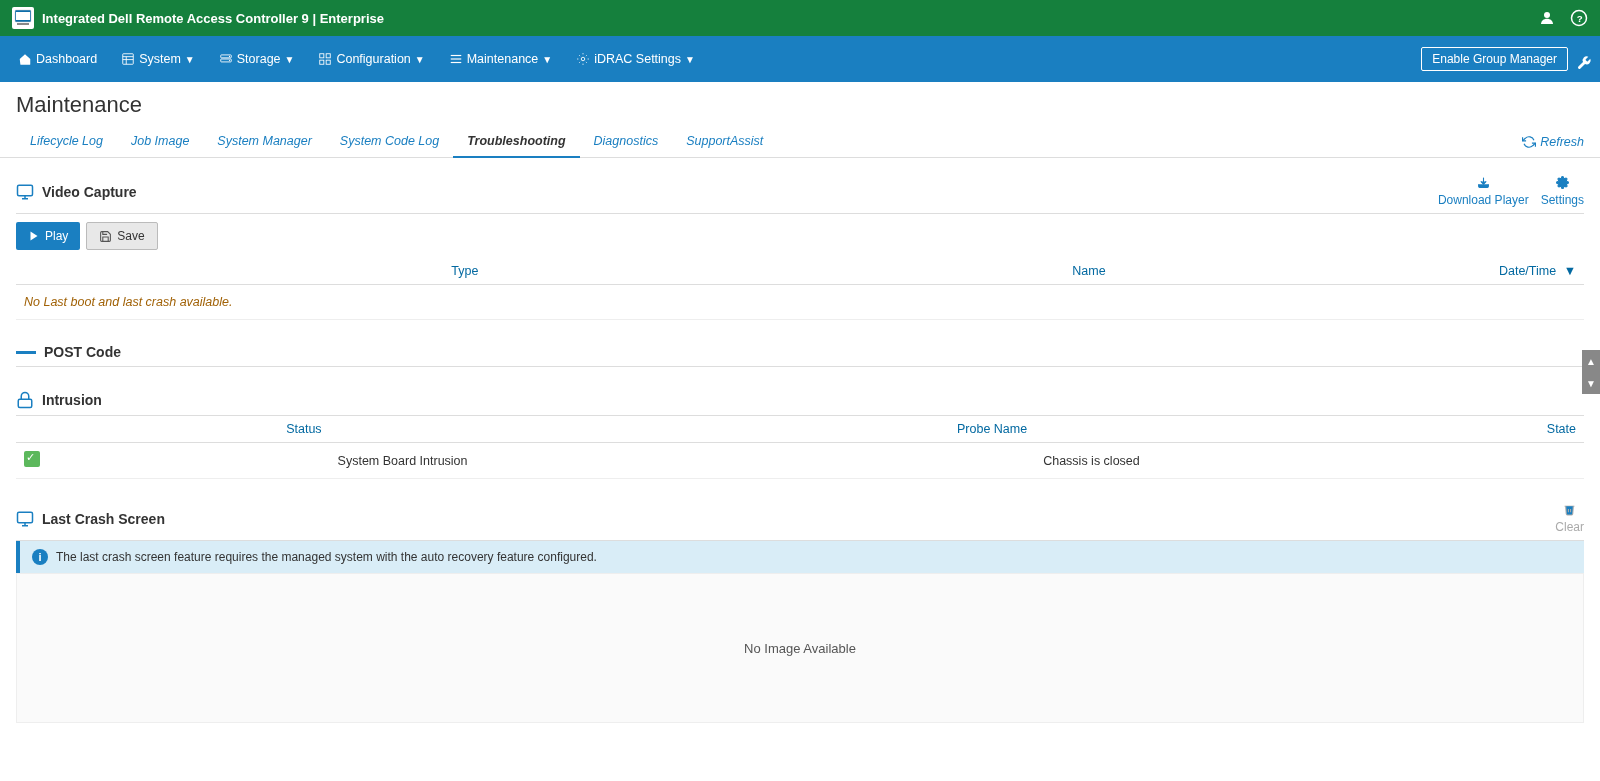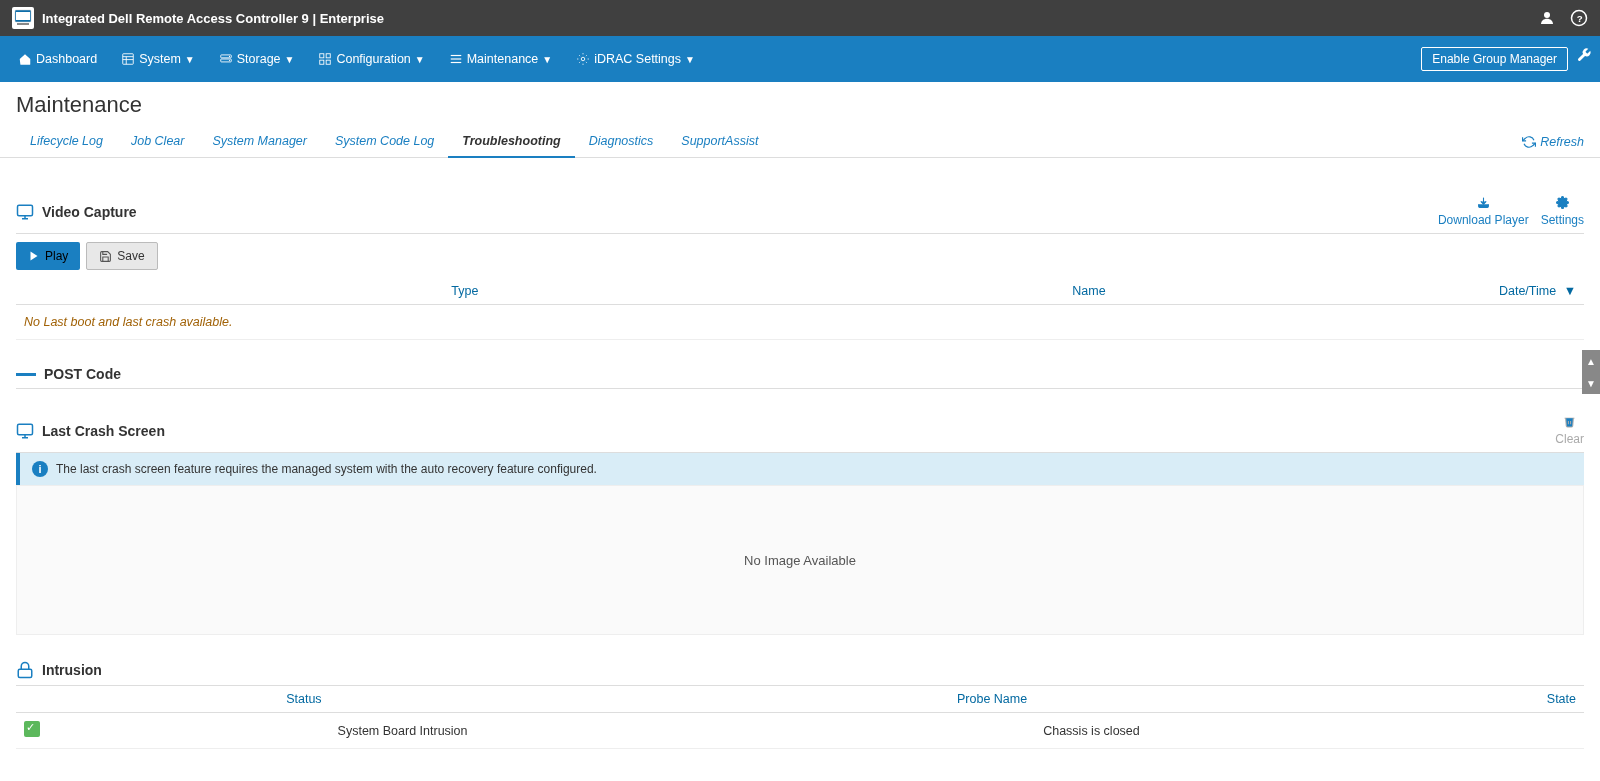--- a/index.html
+++ b/index.html
@@ -1,20 +1,20 @@
 <!DOCTYPE html>
 <html><head>
   <meta charset="utf-8">
   <style>
     * { box-sizing: border-box; margin: 0; padding: 0; }
     body { font-family: Arial, sans-serif; font-size: 13px; background: #f4f4f4; color: #333; }
 
     
     .top-bar {
-      background: #404040;
+      background: #15803d;
       color: white;
       height: 36px;
       display: flex;
       align-items: center;
       padding: 0 12px;
       justify-content: space-between;
     }
     .top-bar-left {
       display: flex;
       align-items: center;
@@ -62,21 +62,21 @@
       display: flex;
       align-items: center;
       gap: 4px;
       cursor: pointer;
       white-space: nowrap;
       text-decoration: none;
     }
     .nav-item svg { width: 14px; height: 14px; fill: white; }
     .nav-bar-right {
       display: flex;
-      align-items: flex-start;
+      align-items: flex-end;
       gap: 8px;
     }
     .btn-group-manager {
       background: #1a7fc1;
       color: white;
       border: 1px solid white;
       padding: 4px 10px;
       font-size: 12px;
       cursor: pointer;
       border-radius: 2px;
@@ -141,21 +141,20 @@
 
     
     .content-area {
       padding: 12px 16px;
       background: white;
     }
 
     
     .section {
       margin-bottom: 18px;
-      margin-top: 20px;
     }
     .section-header {
       display: flex;
       align-items: center;
       gap: 8px;
       padding: 6px 0;
       border-bottom: 1px solid #ddd;
       margin-bottom: 0;
       justify-content: space-between;
     }
@@ -182,21 +181,21 @@
       align-items: center;
       gap: 4px;
       text-decoration: none;
       flex-direction: column;
     }
     .section-action-link svg { width: 13px; height: 13px; fill: #1a7fc1; }
 
     
     .btn-primary {
       background: #1a7fc1;
-      color: #000000;
+      color: #ffffff;
       border: none;
       padding: 4px 12px;
       font-size: 12px;
       cursor: pointer;
       border-radius: 2px;
       display: flex;
       align-items: center;
       gap: 5px;
       height: 28px;
     }
@@ -444,21 +443,21 @@
 </div>
 
 <div class="main-content">
   <div class="page-title-bar">
     <h1 class="page-title">Maintenance</h1>
   </div>
 
   <div class="tabs-bar">
     <div class="tabs-list">
       <div class="tab-item">Lifecycle Log</div>
-      <div class="tab-item">Job Clear</div>
+      <div class="tab-item">Job Image</div>
       <div class="tab-item">System Manager</div>
       <div class="tab-item">System Code Log</div>
       <div class="tab-item active">Troubleshooting</div>
       <div class="tab-item">Diagnostics</div>
       <div class="tab-item">SupportAssist</div>
     </div>
     <div class="tabs-right">
       <svg viewBox="0 0 24 24" xmlns="http://www.w3.org/2000/svg" style="width:14px;height:14px;fill:none;stroke:#1a7fc1;stroke-width:2;">
           <path d="M1 4v6h6"></path>
           <path d="M23 20v-6h-6"></path>
@@ -543,20 +542,51 @@
           <span class="section-icon-line"></span>
           <span class="section-title">POST Code</span>
         </div>
       </div>
 
     </div>
 
     <div class="section">
       <div class="section-header">
         <div class="section-header-left">
+          <span class="section-icon-lock">
+            <svg viewBox="0 0 24 24" width="18" height="18" xmlns="http://www.w3.org/2000/svg" fill="none" stroke="#1a7fc1" stroke-width="2">
+                <rect x="3" y="11" width="18" height="11" rx="2"></rect>
+                <path d="M7 11V7a5 5 0 0110 0v4"></path>
+              </svg>
+          </span>
+          <span class="section-title">Intrusion</span>
+        </div>
+      </div>
+
+      <table class="data-table">
+        <thead>
+          <tr>
+            <th class="col-status">Status</th>
+            <th class="col-probe">Probe Name</th>
+            <th class="col-state">State</th>
+          </tr>
+        </thead>
+        <tbody>
+          <tr>
+            <td><span class="check-icon"></span></td>
+            <td>System Board Intrusion</td>
+            <td>Chassis is closed</td>
+          </tr>
+        </tbody>
+      </table>
+    </div>
+
+    <div class="section">
+      <div class="section-header">
+        <div class="section-header-left">
           <span class="section-icon-monitor">
             <svg viewBox="0 0 24 24" width="18" height="18" xmlns="http://www.w3.org/2000/svg" fill="none" stroke="#1a7fc1" stroke-width="2">
                 <rect x="2" y="3" width="20" height="14" rx="2"></rect>
                 <line x1="8" y1="21" x2="16" y2="21"></line>
                 <line x1="12" y1="17" x2="12" y2="21"></line>
               </svg>
           </span>
           <span class="section-title">Last Crash Screen</span>
         </div>
         <div class="section-header-right">
@@ -574,50 +604,19 @@
       <div class="info-box">
         <div class="info-box-icon">i</div>
         <span>The last crash screen feature requires the managed system with the auto recovery feature configured.</span>
       </div>
 
       <div class="no-image-area" style="min-height:150px;">
         <span>No Image Available</span>
       </div>
     </div>
 
-    <div class="section">
-      <div class="section-header">
-        <div class="section-header-left">
-          <span class="section-icon-lock">
-            <svg viewBox="0 0 24 24" width="18" height="18" xmlns="http://www.w3.org/2000/svg" fill="none" stroke="#1a7fc1" stroke-width="2">
-                <rect x="3" y="11" width="18" height="11" rx="2"></rect>
-                <path d="M7 11V7a5 5 0 0110 0v4"></path>
-              </svg>
-          </span>
-          <span class="section-title">Intrusion</span>
-        </div>
-      </div>
-
-      <table class="data-table">
-        <thead>
-          <tr>
-            <th class="col-status">Status</th>
-            <th class="col-probe">Probe Name</th>
-            <th class="col-state">State</th>
-          </tr>
-        </thead>
-        <tbody>
-          <tr>
-            <td><span class="check-icon"></span></td>
-            <td>System Board Intrusion</td>
-            <td>Chassis is closed</td>
-          </tr>
-        </tbody>
-      </table>
-    </div>
-
   </div>
 </div>
 
 <div class="scroll-btns">
   <button class="scroll-btn">▲</button>
   <button class="scroll-btn">▼</button>
 </div>
 
 </body></html>

